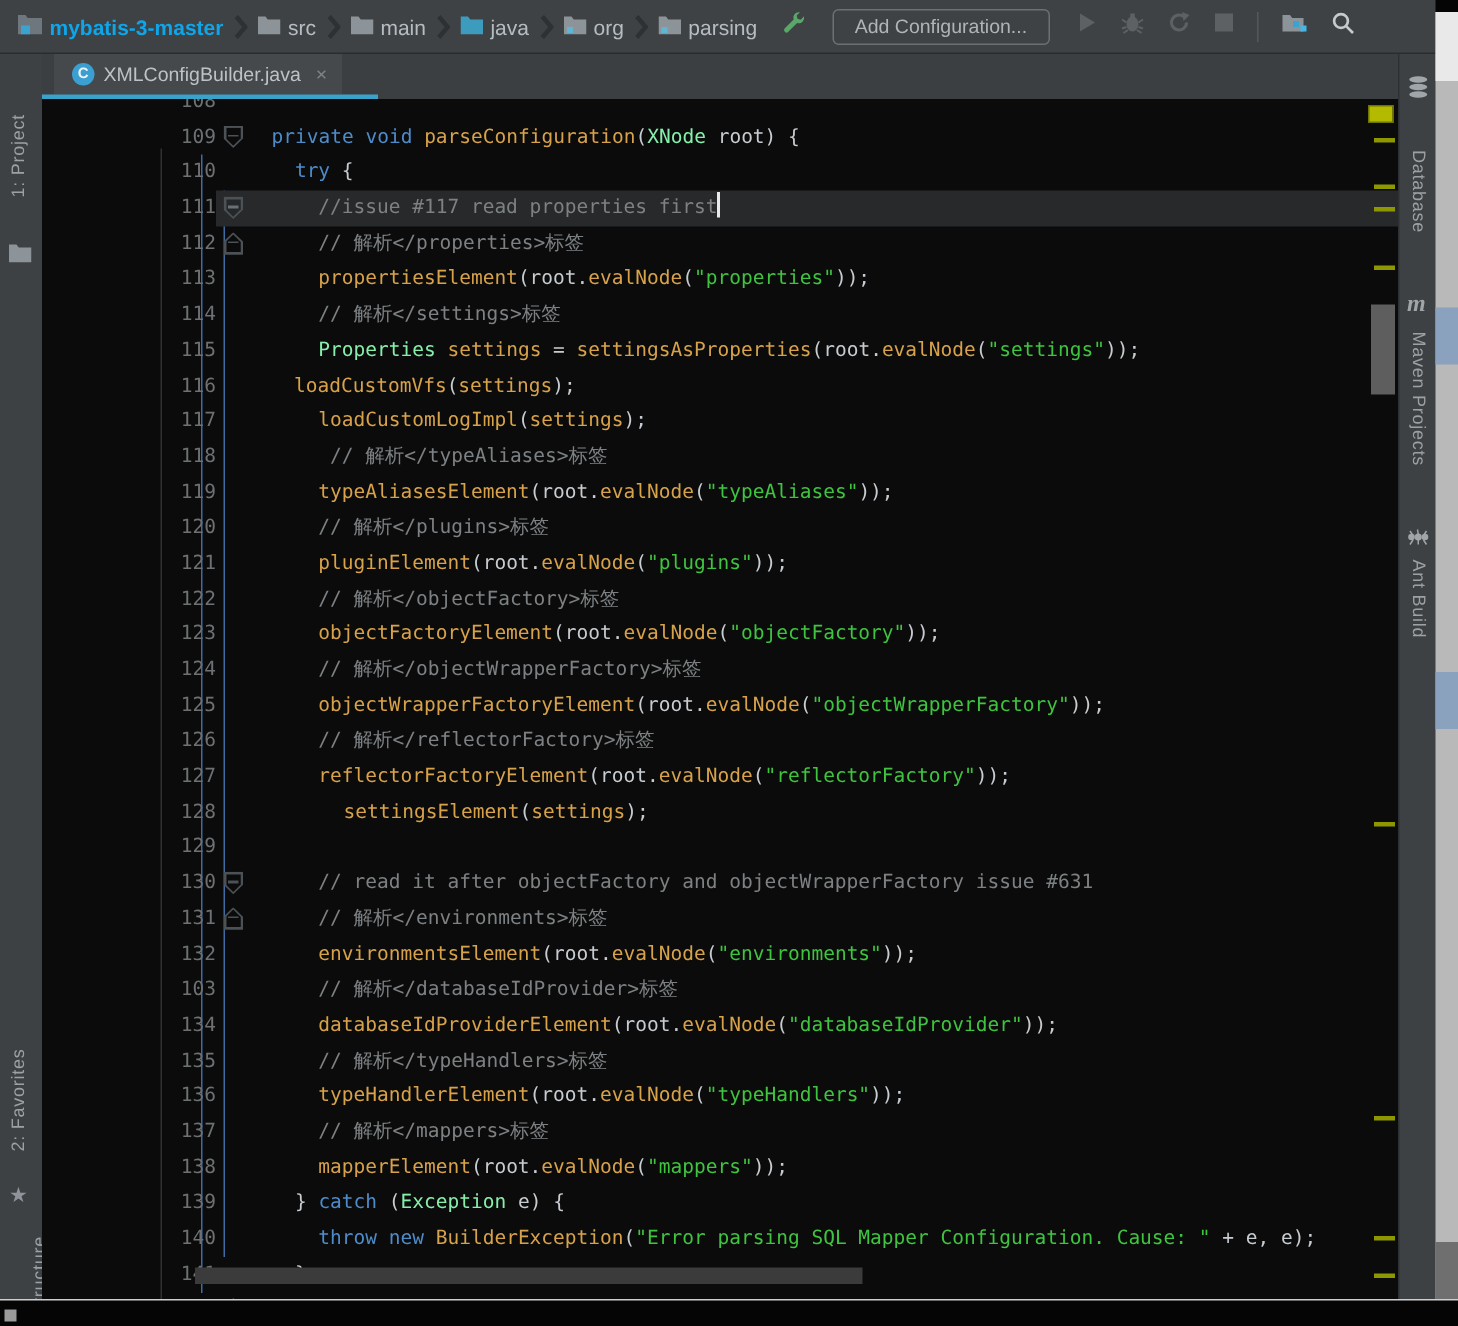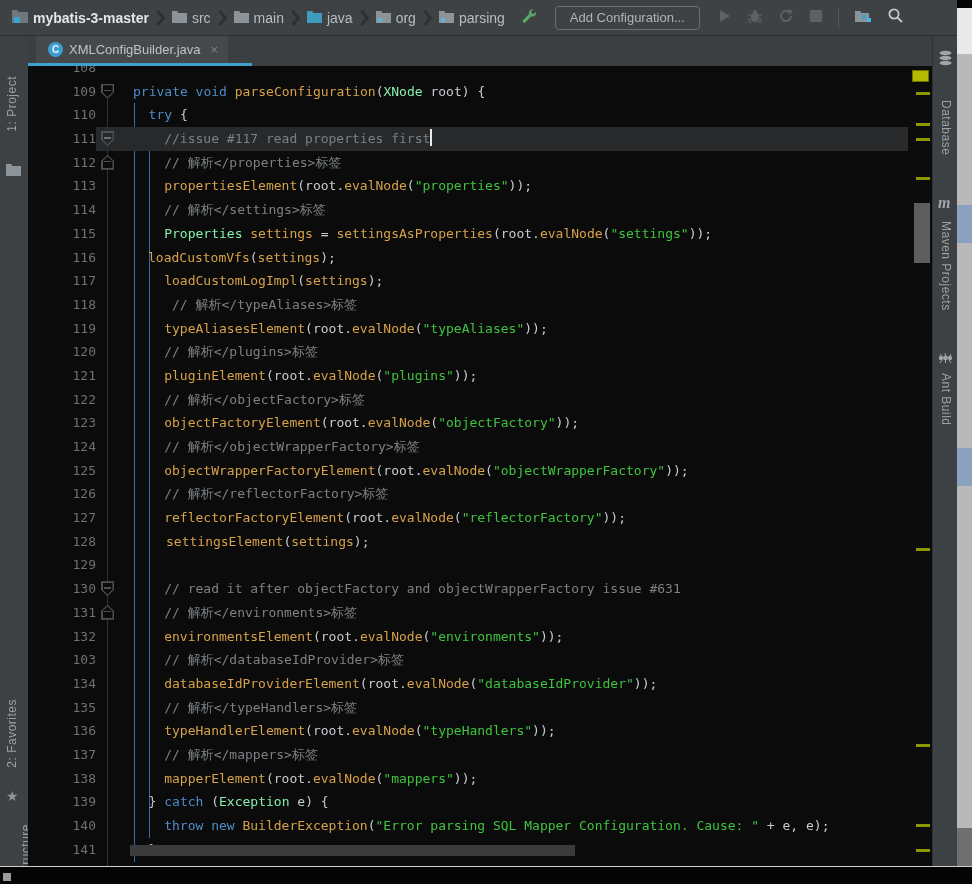--- a/index.html
+++ b/index.html
@@ -3,21 +3,21 @@
 <meta charset="utf-8">
 <style>
   html,body{margin:0;padding:0;background:#000;}
   #app{position:relative;width:972px;height:884px;overflow:hidden;background:#050505;
        font-family:"Liberation Sans",sans-serif;}
   
   .topbar{position:absolute;left:0;top:0;width:957px;height:36px;background:#3e4245;
           border-bottom:1px solid #2a2d2f;display:flex;align-items:center;padding-left:8px;box-sizing:border-box;}
   .crumbs{display:flex;align-items:center;gap:2px;}
   .crumb{display:flex;align-items:center;gap:5px;padding:0 4px;color:#b6bdc2;font-size:14px;cursor:default;}
-  .crumb.bold{font-weight:bold;color:#e5e5e5;}
+  .crumb.bold{font-weight:bold;color:#0ea5e9;}
   .crumb-sep{margin:0 1px;display:flex;align-items:center;}
   .wrench{margin:0 6px 0 10px;}
   .addcfg{margin-left:10px;height:24px;padding:0 14px;background:transparent;border:1px solid #6a7073;
           border-radius:4px;color:#aeb4b8;font-size:13px;font-family:"Liberation Sans",sans-serif;}
   .tb-icons{display:flex;align-items:center;gap:15px;margin-left:16px;}
   .tb-sep{width:1px;height:20px;background:#53585b;}
   
   .lstripe{position:absolute;left:0;top:36px;width:28px;height:830px;background:#3e4143;border-right:1px solid #2e3134;}
   .vlab-l{position:absolute;left:5px;writing-mode:vertical-rl;transform:rotate(180deg);
           font-size:12px;color:#9ba1a5;letter-spacing:.5px;cursor:default;}
@@ -34,21 +34,21 @@
   .tabbar{position:absolute;left:28px;top:36px;width:904px;height:30px;background:#3c3f41;}
   .tab{position:absolute;left:8px;top:0;height:27px;display:flex;align-items:center;gap:6px;
        padding:0 10px 0 12px;background:#45494b;color:#bcc2c6;font-size:13px;cursor:default;}
   .tab-close{color:#7e8488;font-size:13px;padding-left:4px;cursor:pointer;}
   .tab-underline{position:absolute;left:0;top:27px;width:224px;height:3px;background:#3aa3cc;}
   .cls-ico{width:15px;height:15px;border-radius:50%;background:#3c9fd2;color:#eaf4fa;font-size:10px;
            font-weight:bold;display:flex;align-items:center;justify-content:center;}
   
   .editor{position:absolute;left:28px;top:66px;width:904px;height:800px;background:#0b0b0b;overflow:hidden;
           font-family:"DejaVu Sans Mono","Liberation Mono",monospace;font-size:13px;}
-  #code-rows{margin-top:-10px;position:relative;}
+  #code-rows{margin-top:-10px;position:relative;padding-left:48px;}
   .row{position:relative;height:23.7px;line-height:23.7px;white-space:pre;}
   .row.hl::before{content:"";position:absolute;left:68px;width:812px;top:0;bottom:0;background:#27292a;}
   .ln{position:absolute;left:0;width:68px;text-align:right;color:#6e7173;}
   .code{position:absolute;top:0;}
   .tk-k{color:#4e8cc9;} .tk-m{color:#d7a24a;} .tk-t{color:#86efac;}
   .tk-s{color:#3fc43f;} .tk-c{color:#7d8184;} .tk-p{color:#c7ccd1;}
   .caret{display:inline-block;width:2px;height:17px;background:#eaeaea;vertical-align:-3px;}
   .mk{position:absolute;left:73px;top:4px;width:13px;height:15px;z-index:2;}
   .mk i{position:absolute;display:block;}
   .mk .o{inset:0;background:#4b5154;}
@@ -242,21 +242,21 @@
         <div class="row"><span class="ln">118</span><span class="code" style="left:144px"><span class="tk-c">// 解析&lt;/typeAliases&gt;标签</span></span></div>
         <div class="row"><span class="ln">119</span><span class="code" style="left:136.2px"><span class="tk-m">typeAliasesElement</span><span class="tk-p">(root.</span><span class="tk-m">evalNode</span><span class="tk-p">(</span><span class="tk-s">"typeAliases"</span><span class="tk-p">));</span></span></div>
         <div class="row"><span class="ln">120</span><span class="code" style="left:136.2px"><span class="tk-c">// 解析&lt;/plugins&gt;标签</span></span></div>
         <div class="row"><span class="ln">121</span><span class="code" style="left:136.2px"><span class="tk-m">pluginElement</span><span class="tk-p">(root.</span><span class="tk-m">evalNode</span><span class="tk-p">(</span><span class="tk-s">"plugins"</span><span class="tk-p">));</span></span></div>
         <div class="row"><span class="ln">122</span><span class="code" style="left:136.2px"><span class="tk-c">// 解析&lt;/objectFactory&gt;标签</span></span></div>
         <div class="row"><span class="ln">123</span><span class="code" style="left:136.2px"><span class="tk-m">objectFactoryElement</span><span class="tk-p">(root.</span><span class="tk-m">evalNode</span><span class="tk-p">(</span><span class="tk-s">"objectFactory"</span><span class="tk-p">));</span></span></div>
         <div class="row"><span class="ln">124</span><span class="code" style="left:136.2px"><span class="tk-c">// 解析&lt;/objectWrapperFactory&gt;标签</span></span></div>
         <div class="row"><span class="ln">125</span><span class="code" style="left:136.2px"><span class="tk-m">objectWrapperFactoryElement</span><span class="tk-p">(root.</span><span class="tk-m">evalNode</span><span class="tk-p">(</span><span class="tk-s">"objectWrapperFactory"</span><span class="tk-p">));</span></span></div>
         <div class="row"><span class="ln">126</span><span class="code" style="left:136.2px"><span class="tk-c">// 解析&lt;/reflectorFactory&gt;标签</span></span></div>
         <div class="row"><span class="ln">127</span><span class="code" style="left:136.2px"><span class="tk-m">reflectorFactoryElement</span><span class="tk-p">(root.</span><span class="tk-m">evalNode</span><span class="tk-p">(</span><span class="tk-s">"reflectorFactory"</span><span class="tk-p">));</span></span></div>
-        <div class="row"><span class="ln">128</span><span class="code" style="left:138px"><span class="tk-m">settingsElement</span><span class="tk-p">(</span><span class="tk-m">settings</span><span class="tk-p">);</span></span></div>
+        <div class="row"><span class="ln">128</span><span class="code" style="left:153px"><span class="tk-m">settingsElement</span><span class="tk-p">(</span><span class="tk-m">settings</span><span class="tk-p">);</span></span></div>
         <div class="row"><span class="ln">129</span><span class="code" style="left:136.2px"></span></div>
         <div class="row"><span class="ln">130</span><span class="mk"><i class="o shape-down"></i><i class="f shape-down"></i><i class="d"></i></span><span class="code" style="left:136.2px"><span class="tk-c">// read it after objectFactory and objectWrapperFactory issue #631</span></span></div>
         <div class="row"><span class="ln">131</span><span class="mk"><i class="o shape-up"></i><i class="f shape-up"></i><i class="d"></i></span><span class="code" style="left:136.2px"><span class="tk-c">// 解析&lt;/environments&gt;标签</span></span></div>
         <div class="row"><span class="ln">132</span><span class="code" style="left:136.2px"><span class="tk-m">environmentsElement</span><span class="tk-p">(root.</span><span class="tk-m">evalNode</span><span class="tk-p">(</span><span class="tk-s">"environments"</span><span class="tk-p">));</span></span></div>
         <div class="row"><span class="ln">103</span><span class="code" style="left:136.2px"><span class="tk-c">// 解析&lt;/databaseIdProvider&gt;标签</span></span></div>
         <div class="row"><span class="ln">134</span><span class="code" style="left:136.2px"><span class="tk-m">databaseIdProviderElement</span><span class="tk-p">(root.</span><span class="tk-m">evalNode</span><span class="tk-p">(</span><span class="tk-s">"databaseIdProvider"</span><span class="tk-p">));</span></span></div>
         <div class="row"><span class="ln">135</span><span class="code" style="left:136.2px"><span class="tk-c">// 解析&lt;/typeHandlers&gt;标签</span></span></div>
         <div class="row"><span class="ln">136</span><span class="code" style="left:136.2px"><span class="tk-m">typeHandlerElement</span><span class="tk-p">(root.</span><span class="tk-m">evalNode</span><span class="tk-p">(</span><span class="tk-s">"typeHandlers"</span><span class="tk-p">));</span></span></div>
         <div class="row"><span class="ln">137</span><span class="code" style="left:136.2px"><span class="tk-c">// 解析&lt;/mappers&gt;标签</span></span></div>
         <div class="row"><span class="ln">138</span><span class="code" style="left:136.2px"><span class="tk-m">mapperElement</span><span class="tk-p">(root.</span><span class="tk-m">evalNode</span><span class="tk-p">(</span><span class="tk-s">"mappers"</span><span class="tk-p">));</span></span></div>

